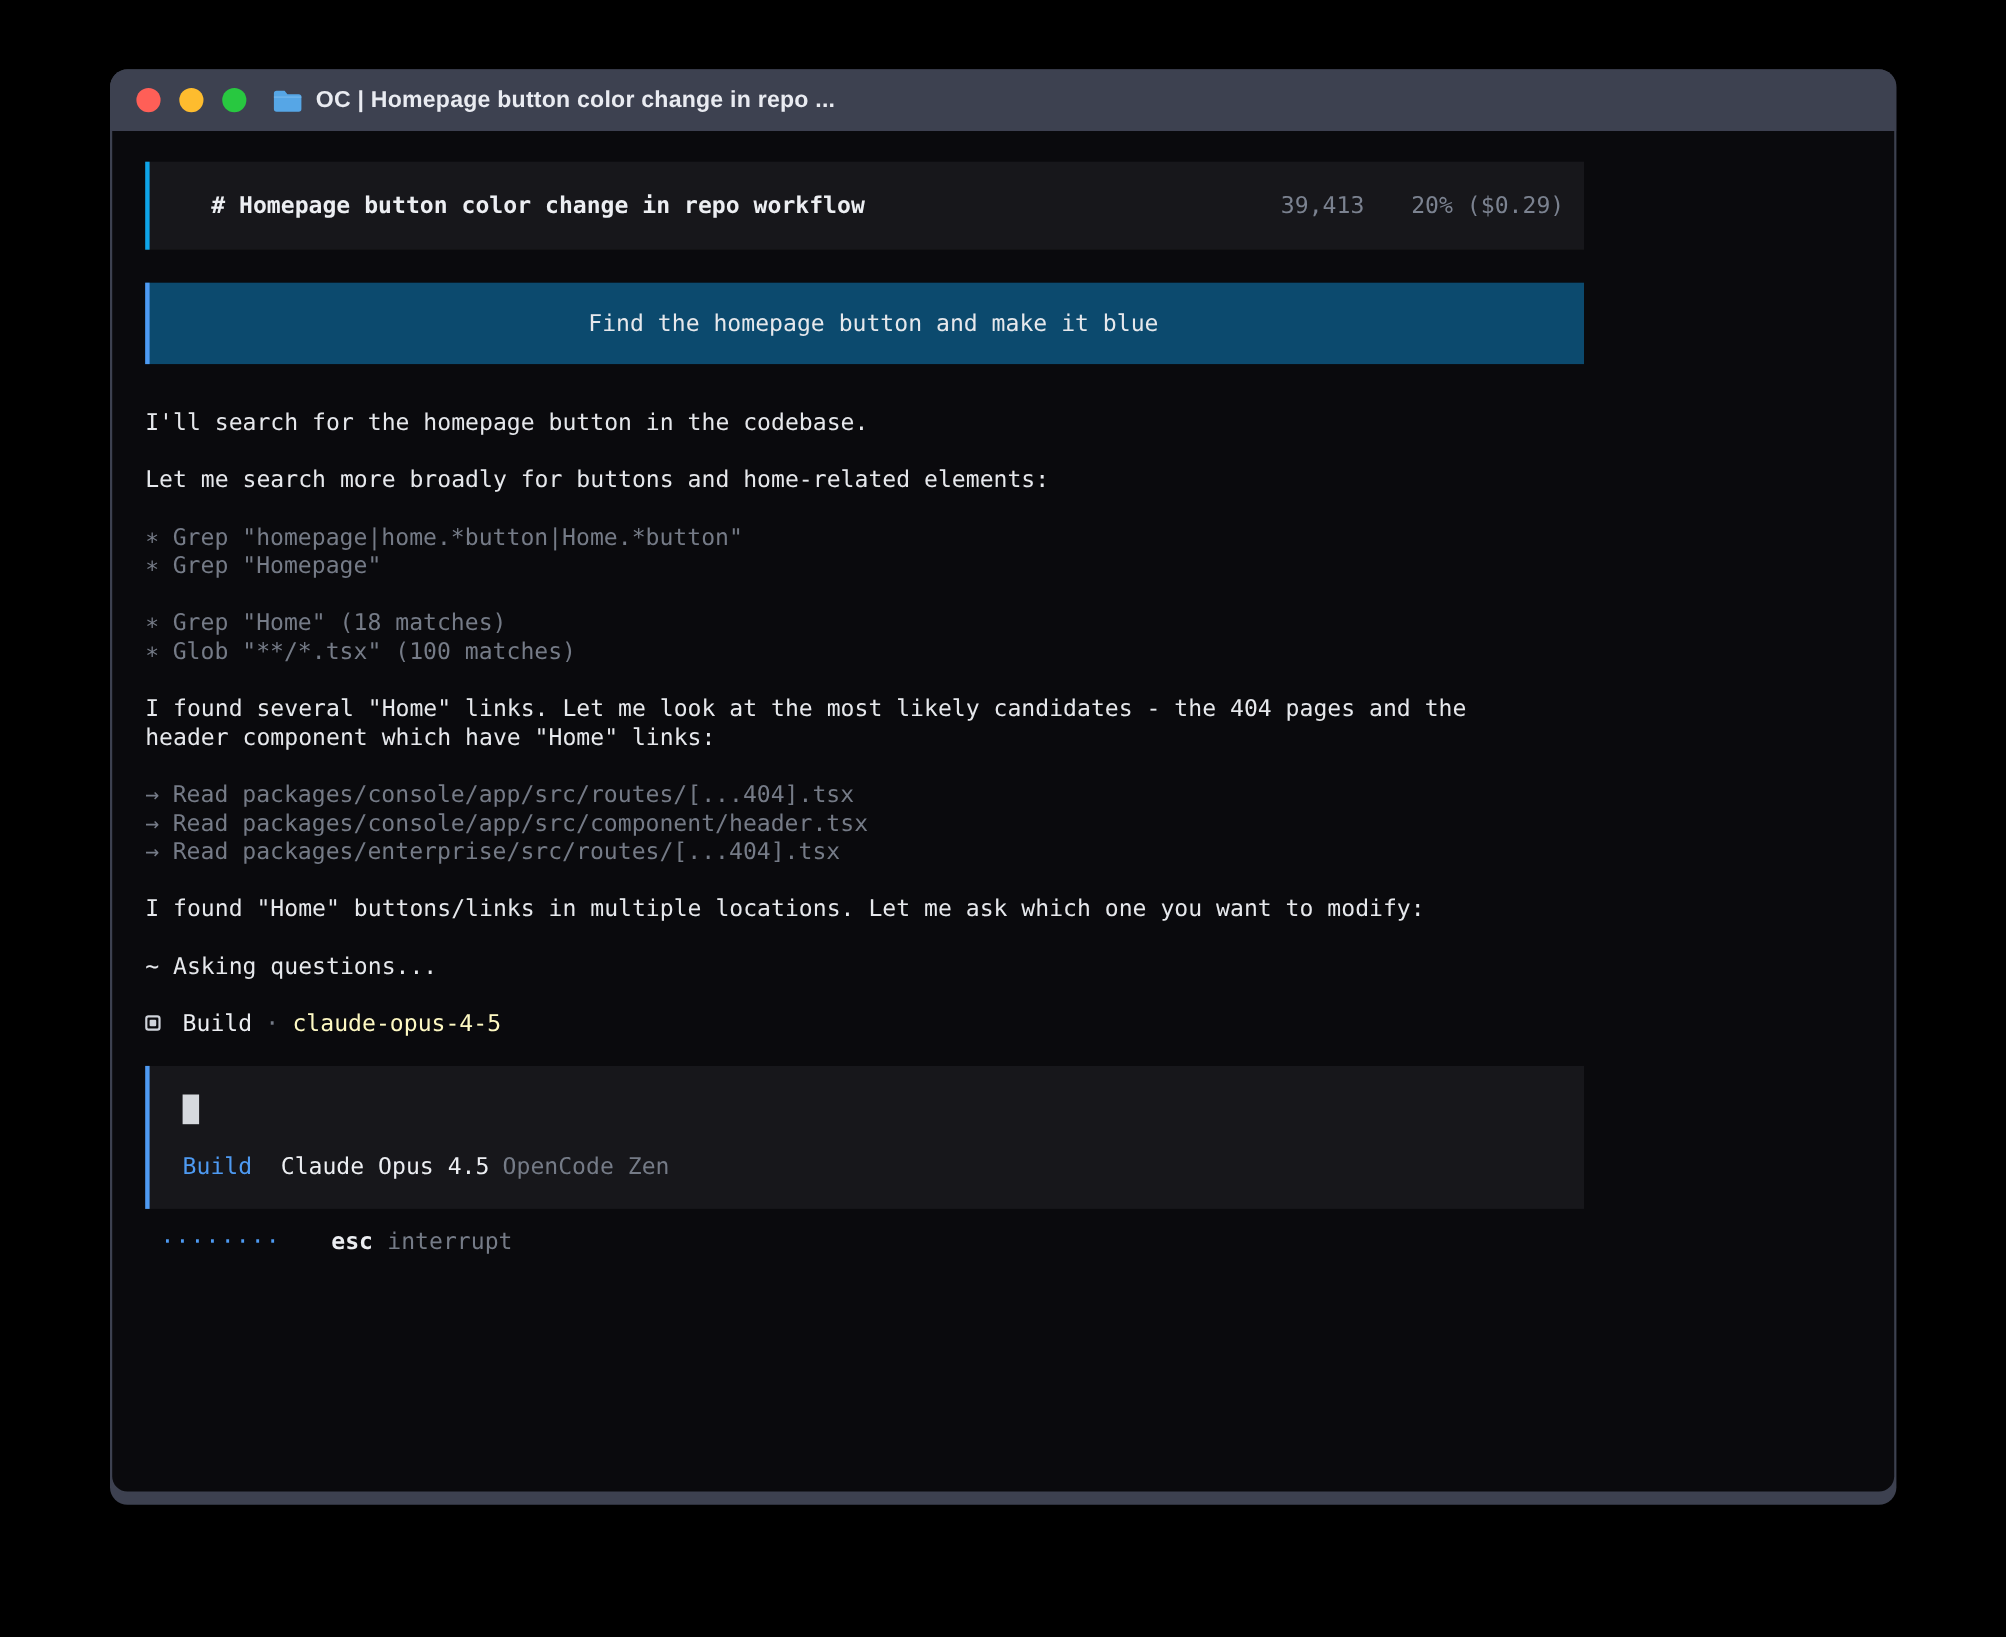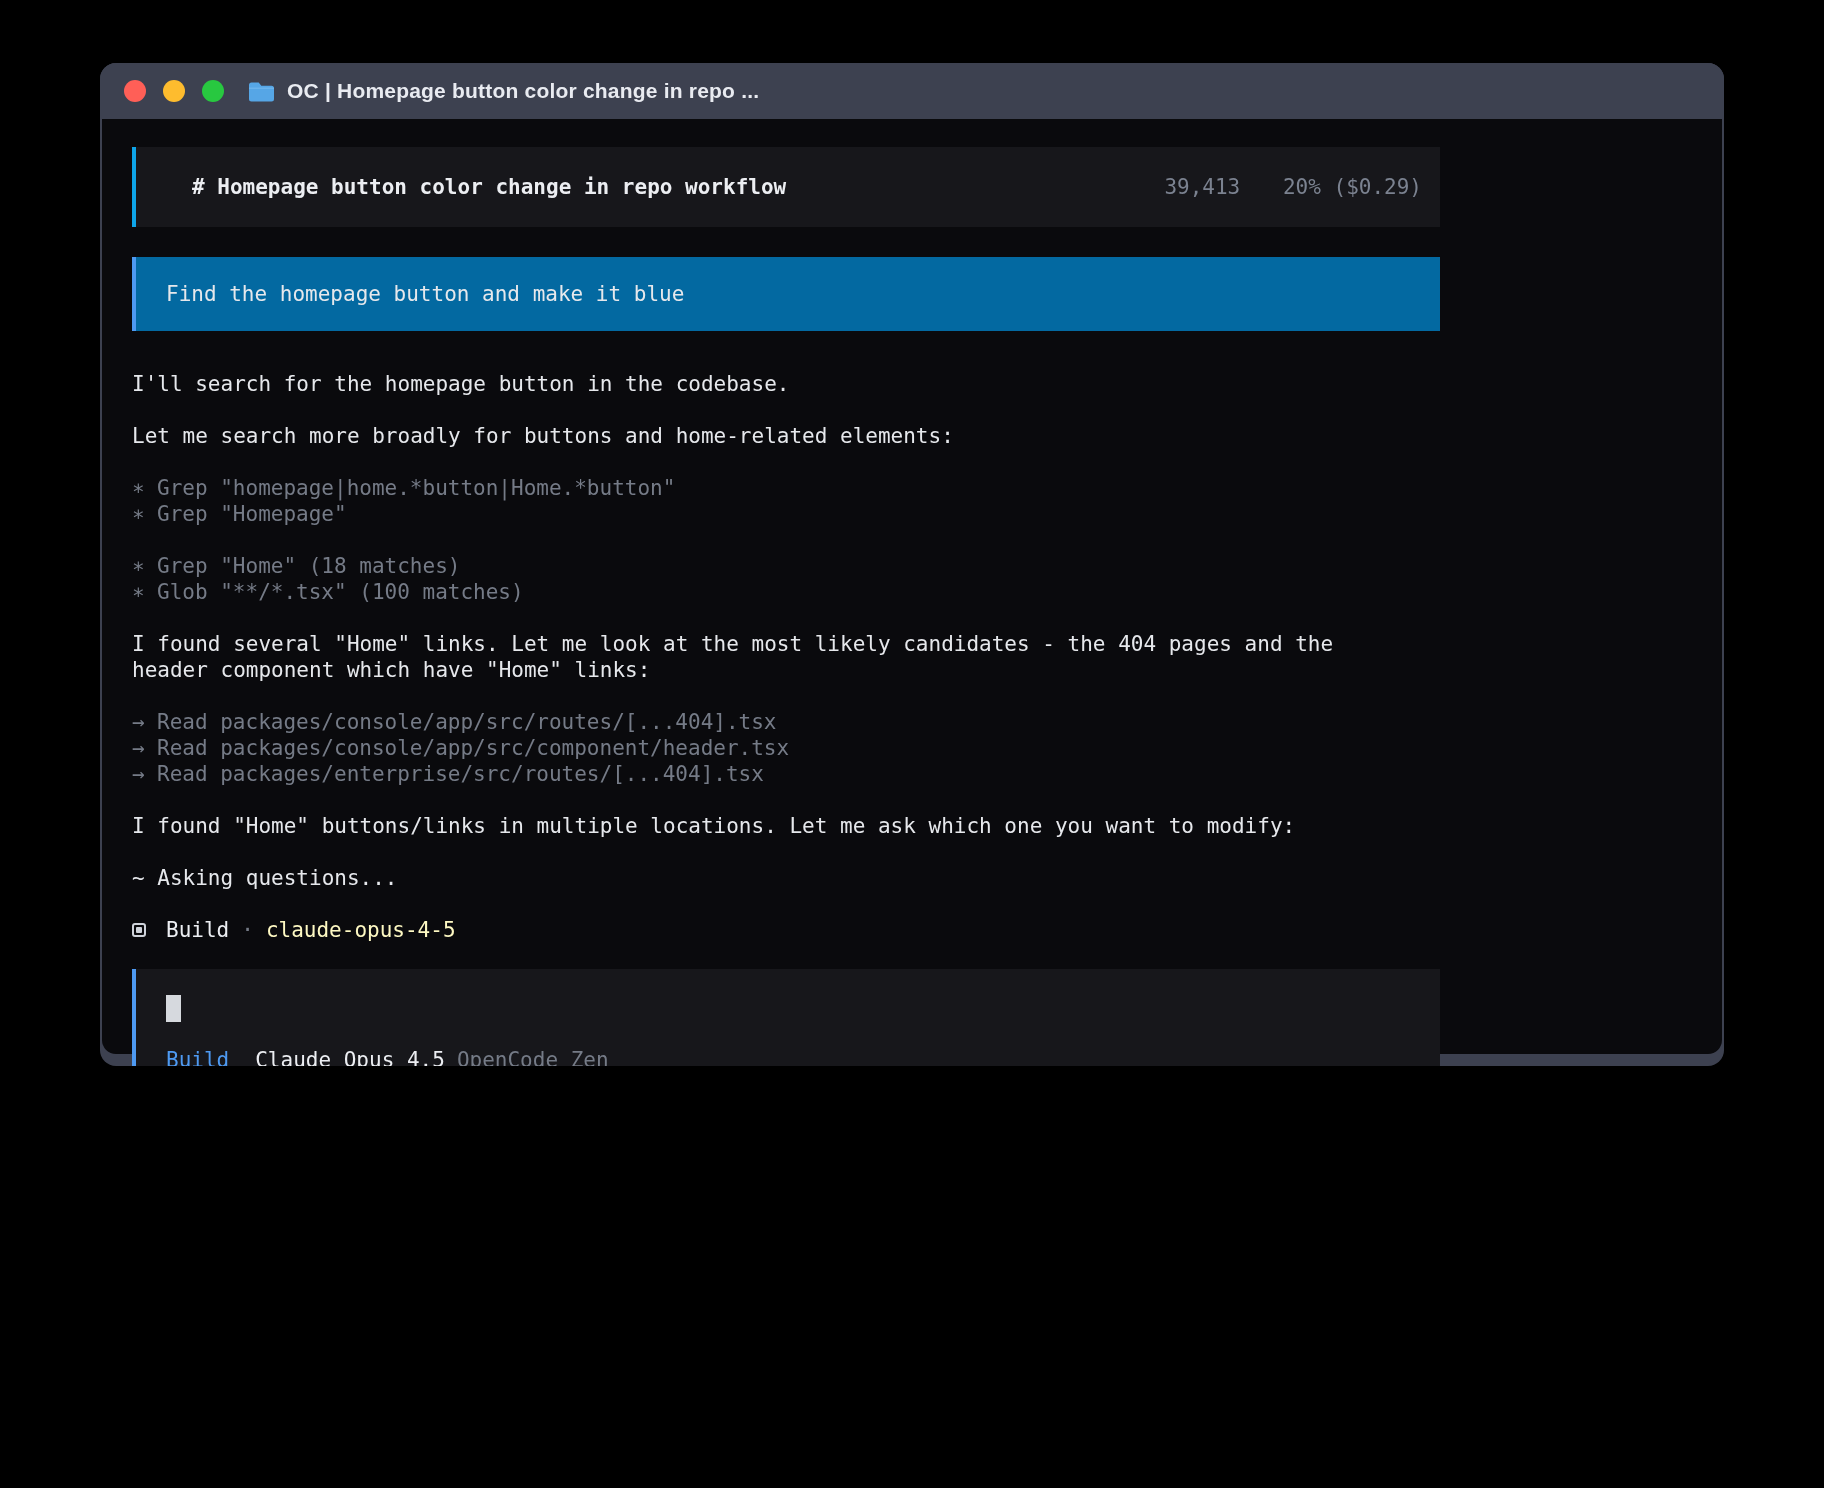--- a/index.html
+++ b/index.html
@@ -1,19 +1,19 @@
 <!DOCTYPE html>
 <html><head>
 <meta charset="utf-8">
 <style>
   * { margin:0; padding:0; box-sizing:border-box; }
   html,body { width:1824px; height:1488px; background:#000; overflow:hidden;
               font-family:"DejaVu Sans Mono", monospace; }
 
-  .window { position:absolute; left:100px; top:63px; width:1624px; height:1003px;
+  .window { position:absolute; left:100px; top:63px; width:1624px; height:1305px;
             background:#3d4150; border-radius:16px; overflow:hidden; }
 
   .titlebar { height:56px; display:flex; align-items:center; padding-left:24px; background:#3d4150; }
   .lights { display:flex; gap:17px; align-items:center; }
   .light { width:22px; height:22px; border-radius:50%; display:inline-block; }
   .light.red { background:#ff5f57; }
   .light.yellow { background:#febc2e; }
   .light.green { background:#28c840; }
   .folder { margin-left:24px; display:flex; align-items:center; }
   .title-text { margin-left:12px; font-family:"Liberation Sans", sans-serif; font-weight:700;
@@ -23,22 +23,22 @@
               background:#0a0a0d; border-radius:0 0 14px 14px; padding:28px 30px;
               font-size:21px; line-height:26px; color:#e6e8ec; }
   .content { width:1308px; }
 
   .session-header { background:#17171b; border-left:4px solid #0ea5e9;
                     padding:27px 18px 27px 56px; display:flex; align-items:center; margin-bottom:30px; }
   .session-title { font-weight:700; color:#eceef2; }
   .session-meta { margin-left:auto; color:#7b8290; white-space:nowrap; }
   .session-meta .usage { margin-left:30px; }
 
-  .user-block { background:#0369a1; border-left:4px solid #4e9af2;
-                padding:24px 18px 24px 30px; margin-bottom:40px; }
+  .user-block { background:#0c4a6e; border-left:4px solid #4e9af2;
+                padding:24px 18px 24px 30px; margin-bottom:40px;text-align:center; }
 
   .t { margin-bottom:26px; max-width:1246px; }
   .line { height:26px; white-space:nowrap; }
   .gray { color:#757b87; }
   .prefix { display:inline-block; width:25px; }
 
   .agent-line { display:flex; align-items:center; }
   .agent-icon { width:14px; height:14px; border:2px solid #cfd3da; border-radius:3px;
                 position:relative; flex:none; margin-right:20px; }
   .agent-icon::after { content:""; position:absolute; inset:2px; background:#cfd3da; border-radius:1px; }

